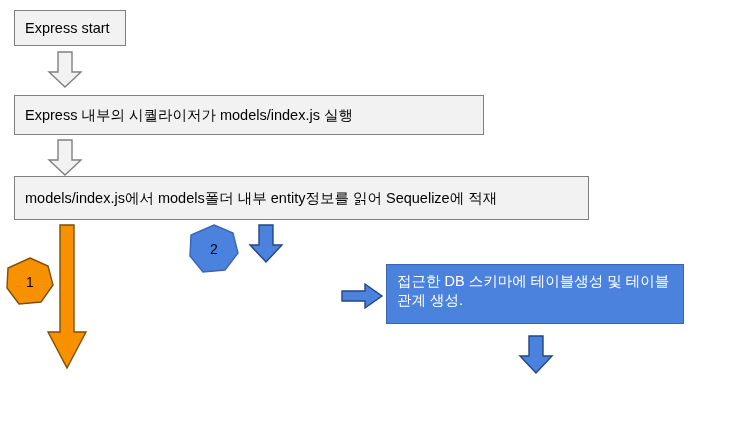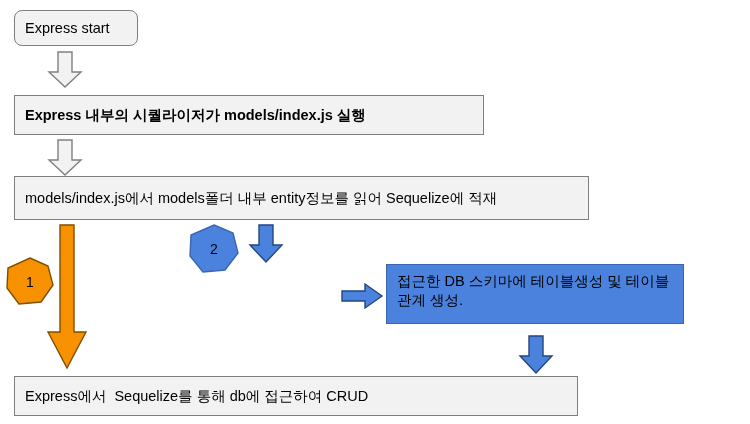--- a/index.html
+++ b/index.html
@@ -38,21 +38,21 @@
   }
 
   
   .blue-box {
     position: absolute;
     box-sizing: border-box;
     background: #4a82de;
     border: 1px solid #3a66b0;
     display: flex;
     align-items: center;
-    color: #000000;
+    color: #ffffff;
     font-size: 14.5px;
     line-height: 1.3;
     padding-left: 10px;
     white-space: pre-line;
   }
   .blue-box.multiline {
     align-items: flex-start;
     padding-top: 7px;
   }
 
@@ -72,31 +72,31 @@
   .arrow {
     position: absolute;
     line-height: 0;
   }
 </style>
 </head>
 <body>
 
 <div id="canvas">
 
-  <div class="proc-box" style="left:14px; top:10px; width:124px; height:36px;border-radius:8px;">
+  <div class="proc-box" style="left:14px; top:10px; width:112px; height:36px;">
     <span>Express start</span>
   </div>
 
   <div class="arrow" style="left:47px; top:51px; width:36px; height:38px;">
     <svg width="36" height="38" viewBox="0 0 36 38">
       <polygon points="11,1 25,1 25,21 34,21 18,36 2,21 11,21" fill="#f2f2f2" stroke="#808080" stroke-width="1.4"></polygon>
     </svg>
   </div>
 
-  <div class="proc-box" style="left:14px; top:95px; width:470px; height:40px;font-weight:bold;">
+  <div class="proc-box" style="left:14px; top:95px; width:470px; height:40px;">
     <span>Express 내부의 시퀄라이저가 models/index.js 실행</span>
   </div>
 
   <div class="arrow" style="left:47px; top:139px; width:36px; height:38px;">
     <svg width="36" height="38" viewBox="0 0 36 38">
       <polygon points="11,1 25,1 25,21 34,21 18,36 2,21 11,21" fill="#f2f2f2" stroke="#808080" stroke-width="1.4"></polygon>
     </svg>
   </div>
 
   <div class="proc-box" style="left:14px; top:176px; width:575px; height:44px;">
@@ -140,17 +140,14 @@
     <span>접근한 DB 스키마에 테이블생성 및 테이블
 관계 생성.</span>
   </div>
 
   <div class="arrow" style="left:517px; top:335px; width:38px; height:40px;">
     <svg width="38" height="40" viewBox="0 0 38 40">
       <polygon points="12,1 26,1 26,21 35,21 19,38 3,21 12,21" fill="#4a82de" stroke="#24467f" stroke-width="1.4"></polygon>
     </svg>
   </div>
 
-  <div class="proc-box" style="left:14px; top:376px; width:564px; height:40px;">
-    <span>Express에서  Sequelize를 통해 db에 접근하여 CRUD</span>
-  </div>
 
 </div>
 
 </body></html>

